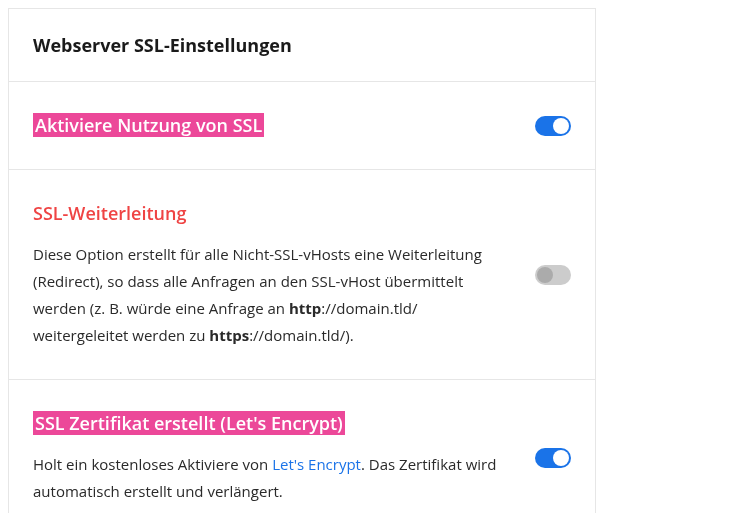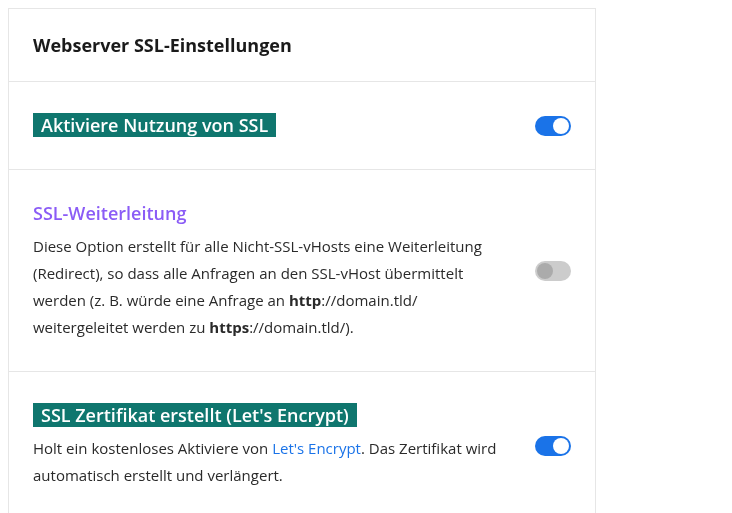--- a/index.html
+++ b/index.html
@@ -36,34 +36,34 @@
     .setting-row:last-child {
       border-bottom: none;
     }
     .setting-text {
       flex: 1;
       padding-right: 24px;
     }
     .setting-title {
       font-size: 18px;
       font-weight: 600;
-      color: #8b5cf6;
+      color: #ef4444;
       line-height: 1.5;
       display: inline;
     }
     .setting-title.highlighted {
-      background: #0f766e;
+      background: #ec4899;
       color: #fff;
-      padding: 0 8px;
+      padding: 0 2px;
     }
     .setting-desc {
       font-size: 15px;
       color: #2a2a2a;
       line-height: 1.8;
-      margin-top: 6px;
+      margin-top: 14px;
     }
     .toggle-wrap {
       flex-shrink: 0;
       display: flex;
       align-items: center;
       padding-top: 4px;
     }
     .setting-row.centered .toggle-wrap {
       align-self: center;
       padding-top: 0;

